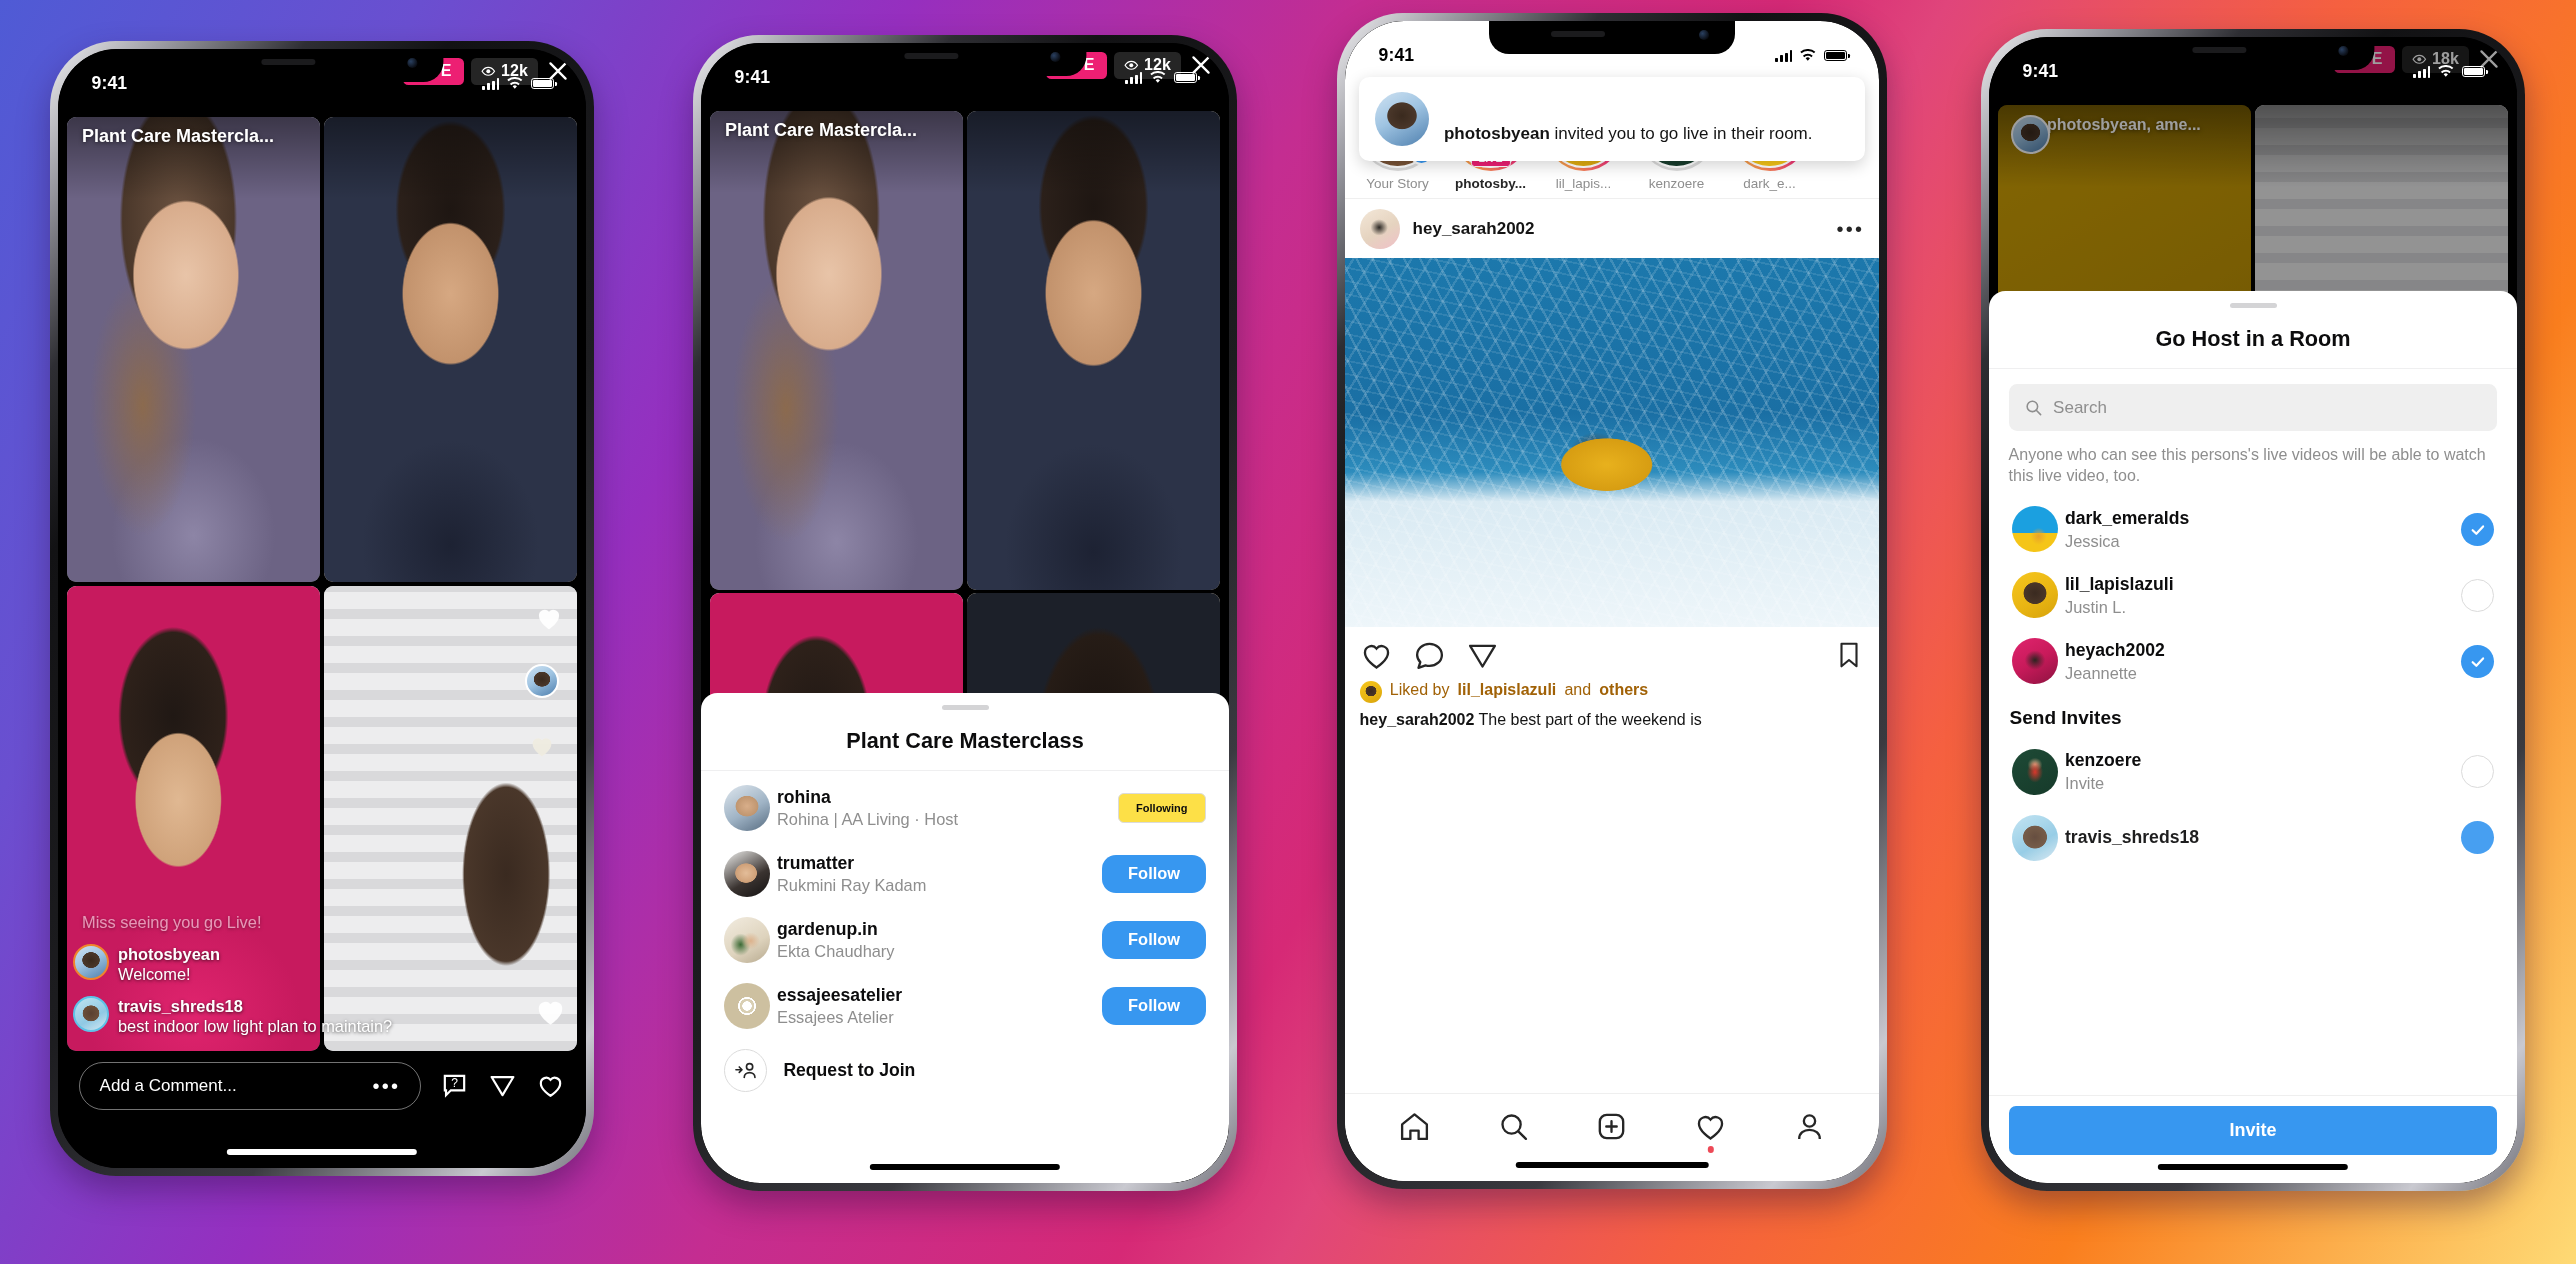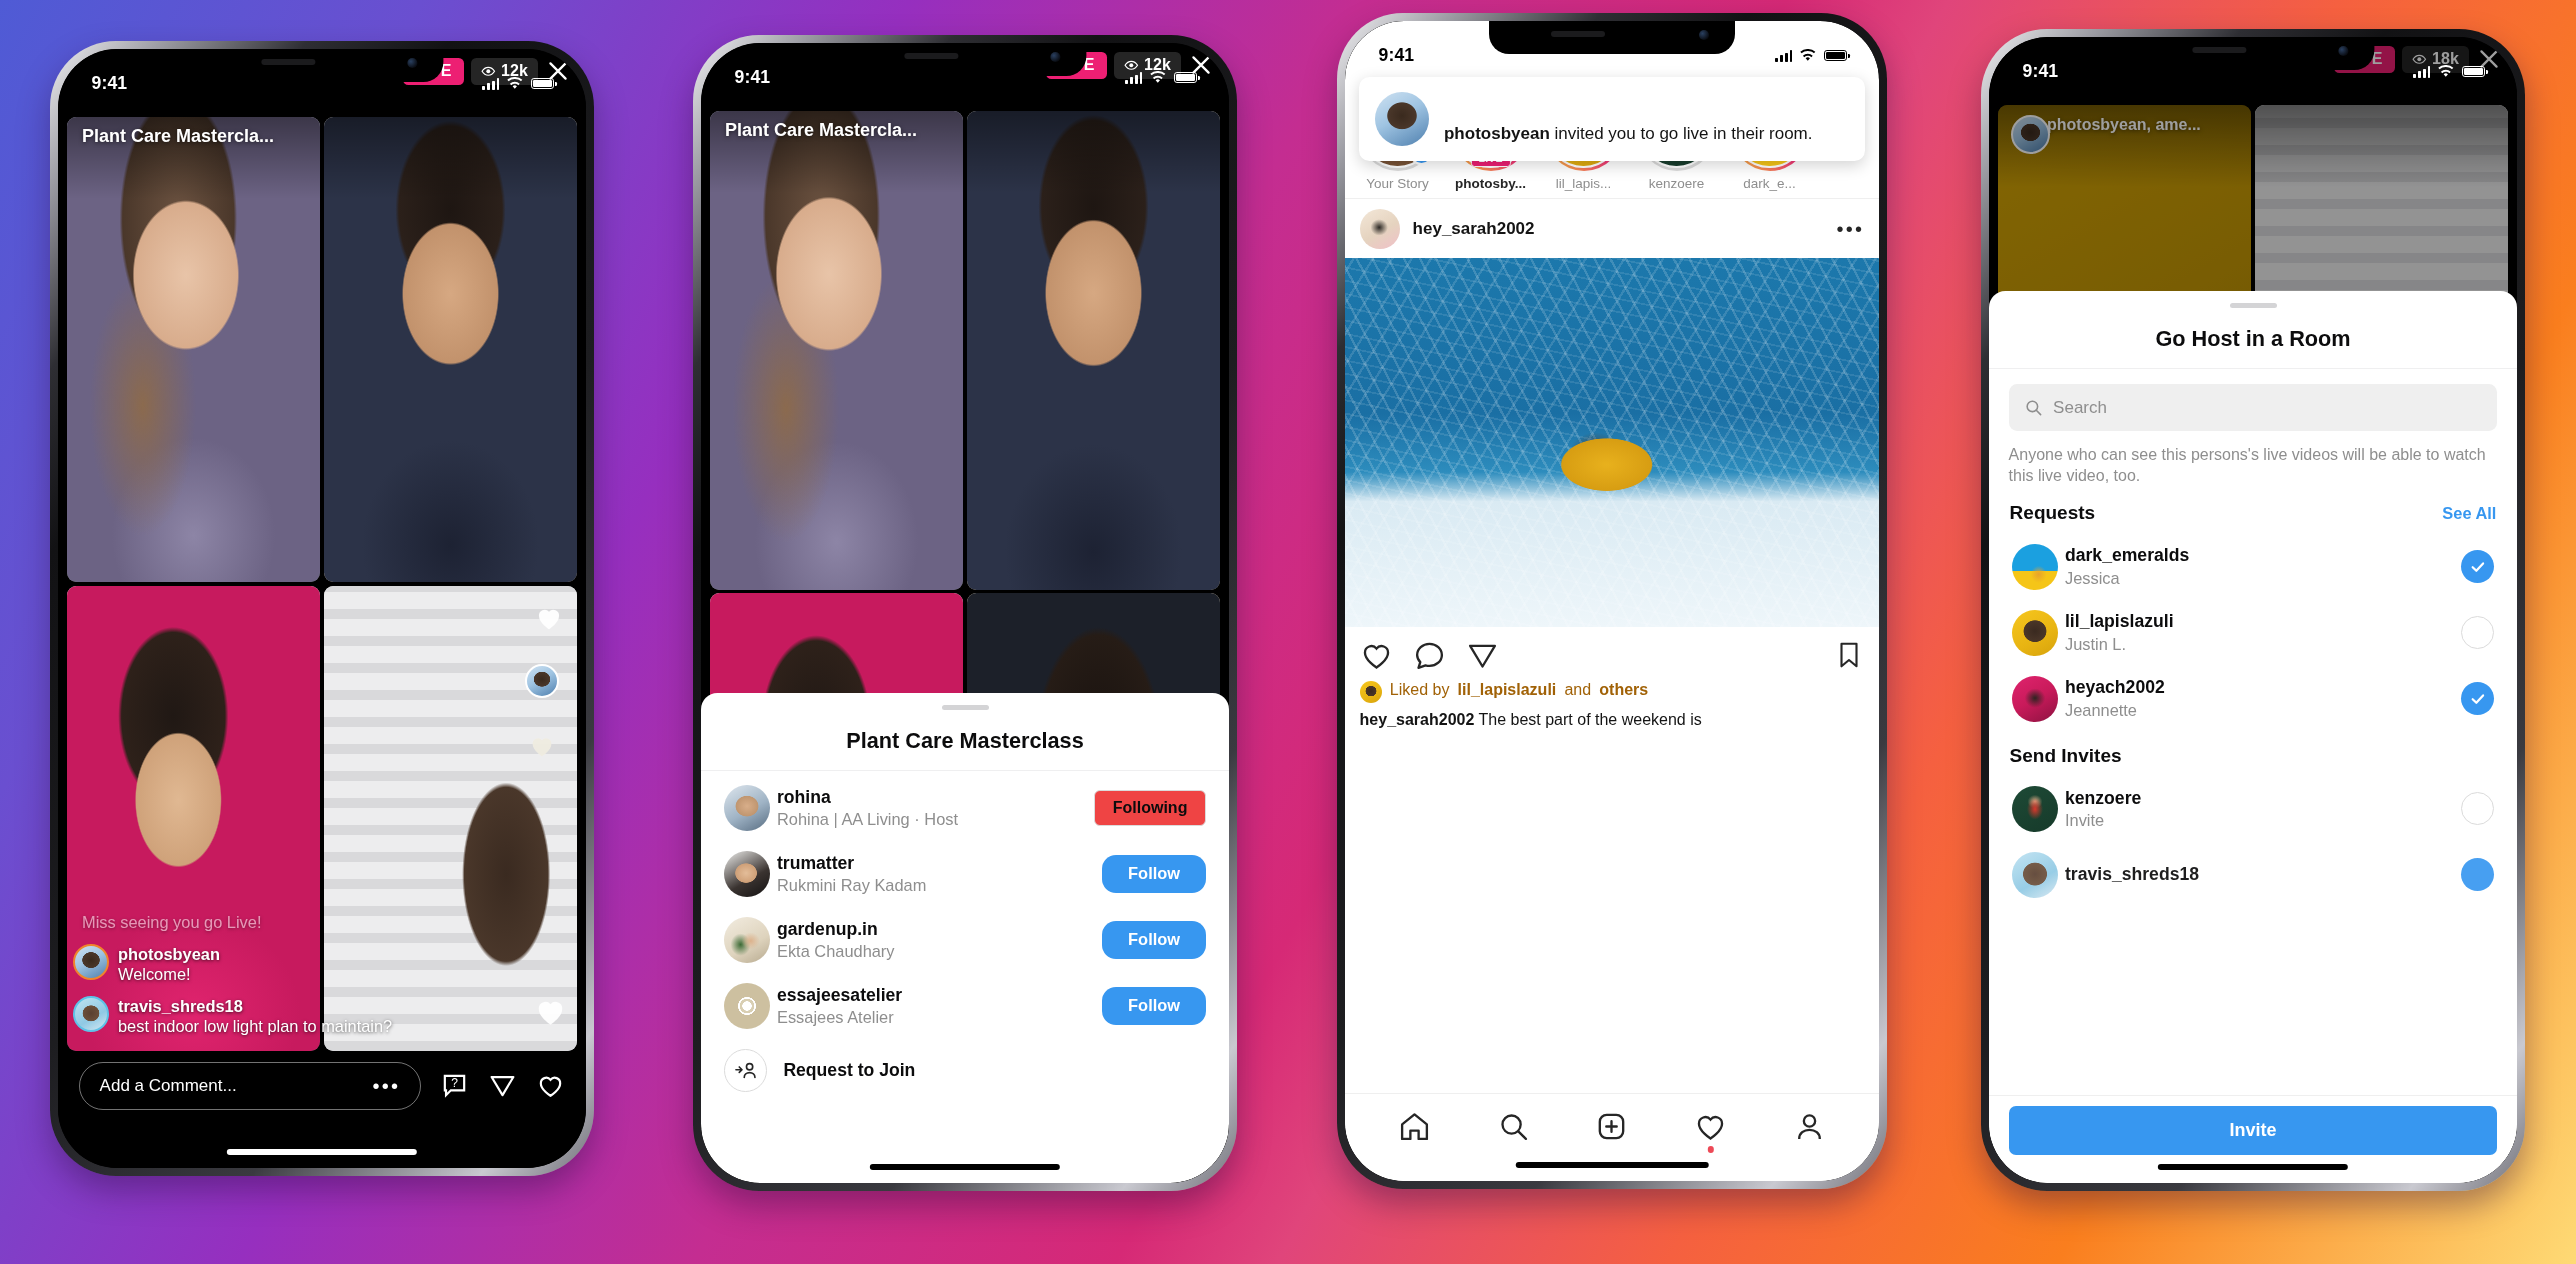--- a/index.html
+++ b/index.html
@@ -225,22 +225,22 @@
   .row{display:flex;align-items:center;gap:7px;padding:10px 23.4px}
   .row .meta{flex:1;min-width:0}
   .uname{font-size:17.6px;font-weight:bold;color:#0c0c0d;white-space:nowrap;overflow:hidden;text-overflow:ellipsis}
   .fname{font-size:16.4px;color:#8e8e8e;margin-top:2.3px;white-space:nowrap;overflow:hidden;text-overflow:ellipsis}
   .btn-follow{
     background:#3797f0;color:#fff;border:none;border-radius:14px;
     font-size:16.4px;font-weight:bold;padding:9.4px 26px;cursor:pointer;
     font-family:inherit;
   }
   .btn-following{
-    background:#ef4444;color:#0c0c0d;border:1.2px solid #dbdbdb;border-radius:5.9px;
-    font-size:16px;font-weight:bold;padding:8.2px 17.6px;cursor:pointer;
+    background:#fde047;color:#0c0c0d;border:1.2px solid #dbdbdb;border-radius:5.9px;
+    font-size:11px;font-weight:bold;padding:8.2px 17.6px;cursor:pointer;
     font-family:inherit;
   }
   .req-join{display:flex;align-items:center;gap:16.4px;padding:10.5px 23.4px}
   .req-circle{
     width:43px;height:43px;border-radius:50%;border:1.4px solid #dbdbdb;
     display:flex;align-items:center;justify-content:center;flex:none;
   }
   .req-label{font-size:17.6px;font-weight:bold;color:#0c0c0d}
 
   
@@ -753,24 +753,20 @@
           <div class="search-box">
             <svg width="19" height="19" viewBox="0 0 24 24" fill="none" stroke="#8e8e8e" stroke-width="2" stroke-linecap="round">
               <circle cx="10.6" cy="10.6" r="6.6"></circle>
                 <path d="M15.5 15.5 21 21"></path>
             </svg>
             <span>Search</span>
           </div>
 
           <div class="helper">Anyone who can see this persons's live videos will be able to watch this live video, too.</div>
 
-          <div class="sec-head">
-            <span class="sec-title">Requests</span>
-            <span class="sec-link">See All</span>
-          </div>
 
           <div class="list">
             <div class="row">
               <div class="avatar-ring av-dark" style="width:46px;height:46px"></div>
               <div class="meta">
                 <div class="uname">dark_emeralds</div>
                 <div class="fname">Jessica</div>
               </div>
               <span class="check on">
                 <svg width="17.6" height="17.6" viewBox="0 0 24 24" fill="none" stroke="#fff" stroke-width="3" stroke-linecap="round" stroke-linejoin="round">

